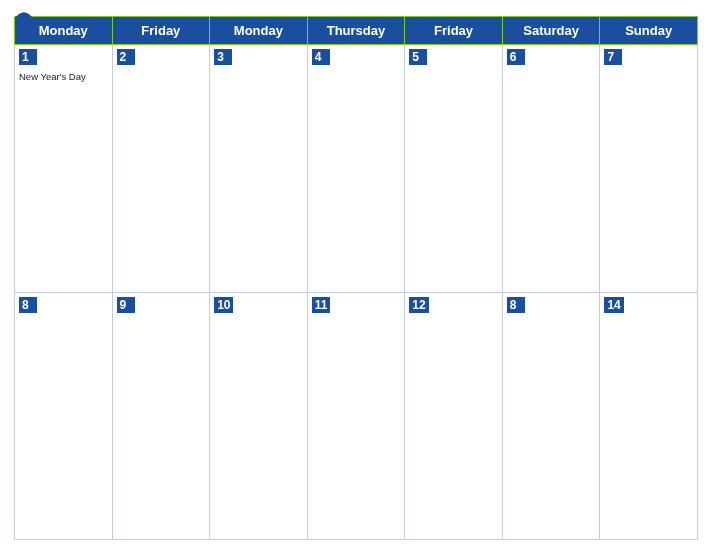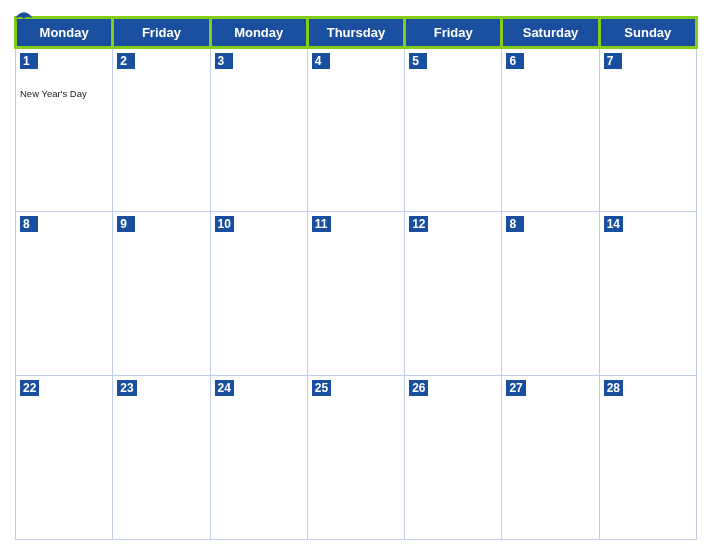--- a/index.html
+++ b/index.html
@@ -83,21 +83,21 @@
       border-collapse: collapse;
     }
 
     .day-header {
       background-color: #1a4fa0;
       color: #fff;
       text-align: center;
       padding: 6px 4px;
       font-size: 13px;
       font-weight: bold;
-      border: 3px solid #84cc16;
+      border: 1px solid #84cc16;
     }
 
     .date-cell {
       border: 1px solid #c0cce8;
       vertical-align: top;
       padding: 2px 4px;
       width: calc(100% / 7);
       background: #fff;
     }
 
@@ -108,21 +108,21 @@
       font-weight: bold;
       padding: 1px 3px;
       display: inline-block;
       min-width: 18px;
       text-align: left;
     }
 
     .holiday-name {
       font-size: 9.5px;
       color: #222;
-      margin-top: 19px;
+      margin-top: 6px;
       line-height: 1.2;
     }
 
     .week-row td {
       height: 76px;
     }
   </style>
 </head>
 <body>
 
@@ -168,24 +168,15 @@
         </tr>
         <tr class="week-row">
           <td class="date-cell"><span class="date-num-row">8</span></td>
           <td class="date-cell"><span class="date-num-row">9</span></td>
           <td class="date-cell"><span class="date-num-row">10</span></td>
           <td class="date-cell"><span class="date-num-row">11</span></td>
           <td class="date-cell"><span class="date-num-row">12</span></td>
           <td class="date-cell"><span class="date-num-row">8</span></td>
           <td class="date-cell"><span class="date-num-row">14</span></td>
         </tr>
-        <tr class="week-row">
-          <td class="date-cell"><span class="date-num-row">22</span></td>
-          <td class="date-cell"><span class="date-num-row">23</span></td>
-          <td class="date-cell"><span class="date-num-row">24</span></td>
-          <td class="date-cell"><span class="date-num-row">25</span></td>
-          <td class="date-cell"><span class="date-num-row">26</span></td>
-          <td class="date-cell"><span class="date-num-row">27</span></td>
-          <td class="date-cell"><span class="date-num-row">28</span></td>
-        </tr>
       </tbody>
   </table>
 </div>
 
 </body></html>

